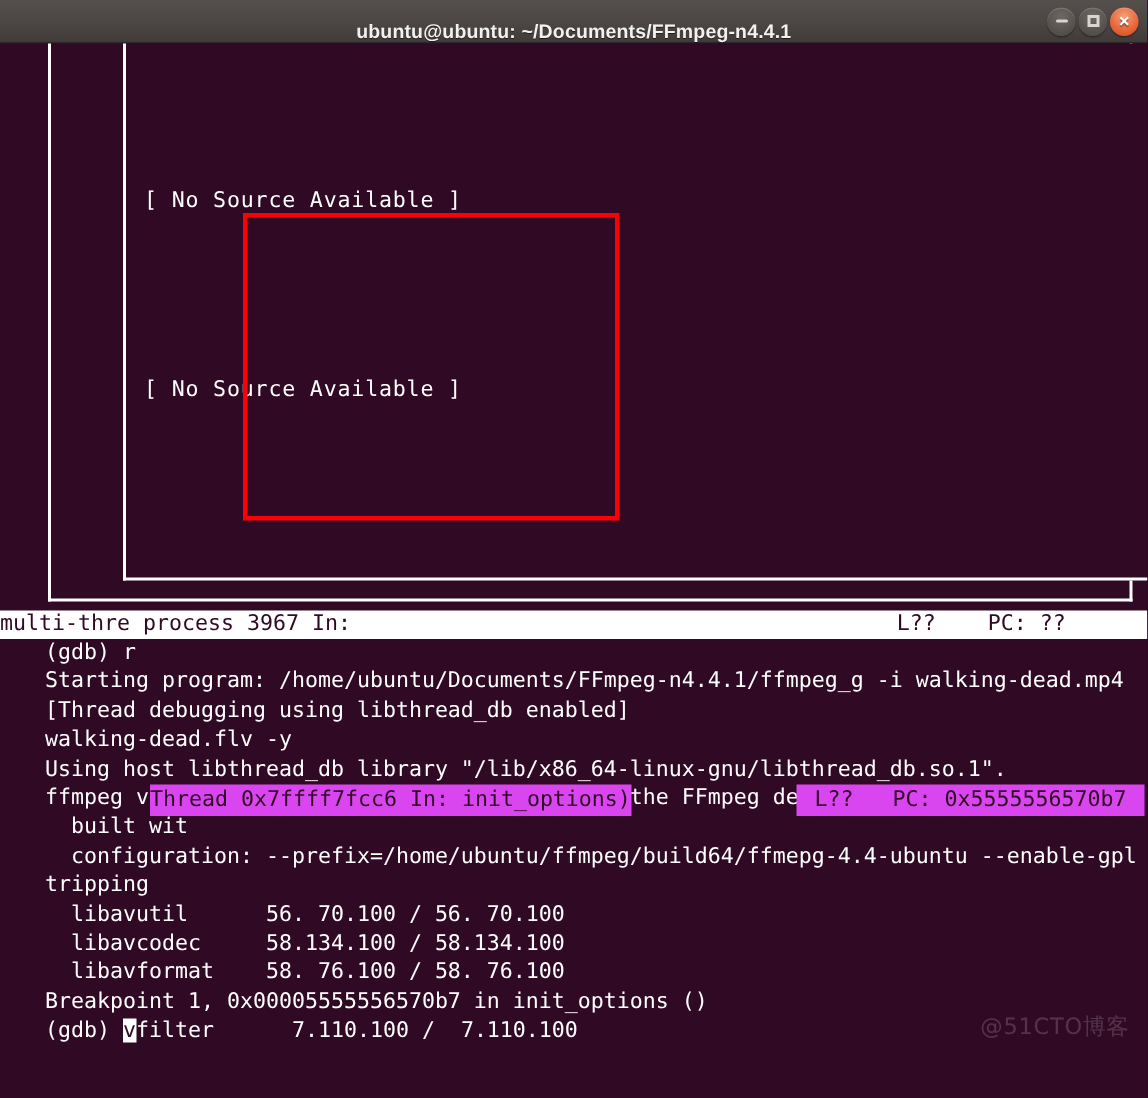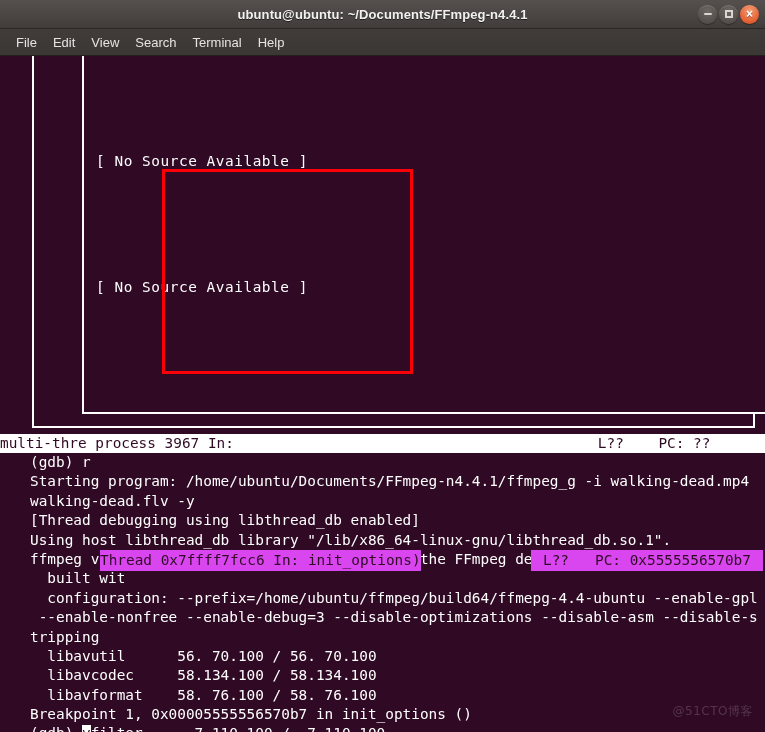--- a/index.html
+++ b/index.html
@@ -24,21 +24,21 @@
     overflow: hidden;
   }
 
   
   .titlebar {
     position: relative;
     height: 28px;
     background: linear-gradient(to bottom, #55504d 0%, #4c4745 50%, #413c3a 100%);
     border-bottom: 1px solid #2b2725;
     display: flex;
-    align-items: center;
+    align-items: flex-end;
     justify-content: center;
   }
   .title-text {
     font-family: "Liberation Sans", sans-serif;
     font-size: 13px;
     font-weight: bold;
     color: #f2f1f0;
     letter-spacing: 0.1px;
     text-shadow: 0 1px 0 rgba(0,0,0,0.55);
     white-space: nowrap;
@@ -194,21 +194,21 @@
   .cursor-block {
     background: #ffffff;
     color: #300a24;
   }
 
   .watermark {
     position: absolute;
     right: 12px;
     bottom: 12px;
     font-family: "DejaVu Sans", sans-serif;
-    font-size: 12px;
+    font-size: 15px;
     color: rgba(255,255,255,0.17);
     letter-spacing: 0.5px;
     user-select: none;
   }
 </style>
 </head>
 <body>
 
 <div class="window">
 
@@ -220,51 +220,42 @@
       </div>
       <div class="win-btn">
         <span class="glyph-max"></span>
       </div>
       <div class="win-btn close">
         <span class="glyph-close">×</span>
       </div>
     </div>
   </div>
 
-  <div class="menubar">
-    <div class="menu-item">File</div>
-    <div class="menu-item">Edit</div>
-    <div class="menu-item">View</div>
-    <div class="menu-item">Search</div>
-    <div class="menu-item">Terminal</div>
-    <div class="menu-item">Help</div>
-  </div>
 
   <div class="terminal">
 
     <div class="tui-outer"></div>
     <div class="tui-inner">
       <div class="src-line" style="left: 12px; top: 102px;">[ No Source Available ]</div>
       <div class="src-line" style="left: 12px; top: 228px;">[ No Source Available ]</div>
     </div>
 
     <div class="red-box"></div>
 
     <div class="status-line" style="top: 378px; width: 765px; left:0;">multi-thre process 3967 In:                                          L??    PC: ??</div>
 
     <div class="console">
       <div class="cline">(gdb) r</div>
       <div class="cline">Starting program: /home/ubuntu/Documents/FFmpeg-n4.4.1/ffmpeg_g -i walking-dead.mp4</div>
+      <div class="cline">[Thread debugging using libthread_db enabled]</div>
       <div class="cline">walking-dead.flv -y</div>
-      <div class="cline">[Thread debugging using libthread_db enabled]</div>
       <div class="cline">Using host libthread_db library "/lib/x86_64-linux-gnu/libthread_db.so.1".</div>
       <div class="cline">ffmpeg version 4.4.1 Copyright (c) 2000-2021 the FFmpeg developers</div>
       <div class="cline">  built wit</div>
       <div class="cline">  configuration: --prefix=/home/ubuntu/ffmpeg/build64/ffmepg-4.4-ubuntu --enable-gpl</div>
-      <div class="cline"> --enable-nonfree --enable-debug=3 --disable-optimizations --disable-asm --disable-s</div>
       <div class="cline">tripping</div>
       <div class="cline">  libavutil      56. 70.100 / 56. 70.100</div>
       <div class="cline">  libavcodec     58.134.100 / 58.134.100</div>
       <div class="cline">  libavformat    58. 76.100 / 58. 76.100</div>
       <div class="cline">Breakpoint 1, 0x00005555556570b7 in init_options ()</div>
       <div class="cline"><span>(gdb) </span><span class="cursor-block">v</span><span>filter      7.110.100 /  7.110.100</span></div>
 
     </div>
 
     <div class="ov" style="left: 100px; top: 494px; padding: 1px 0;">Thread 0x7ffff7fcc6 In: init_options)</div>

